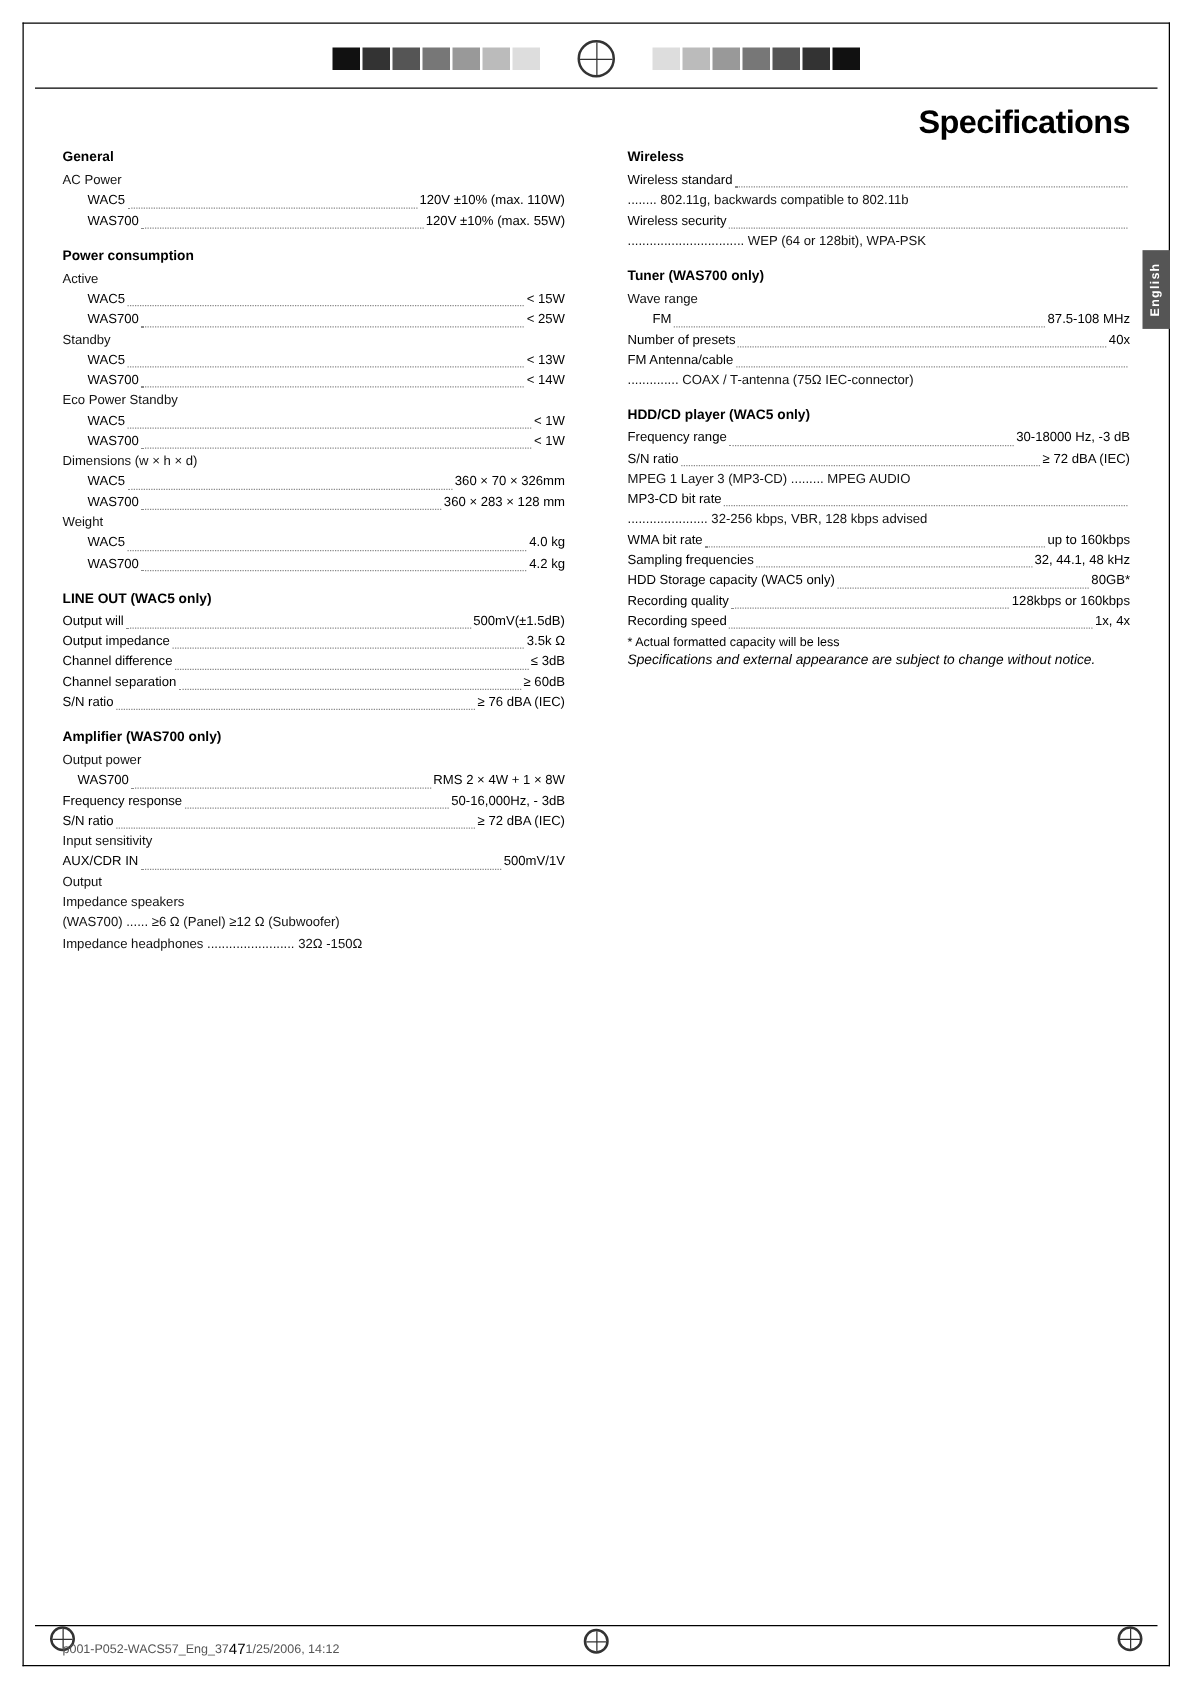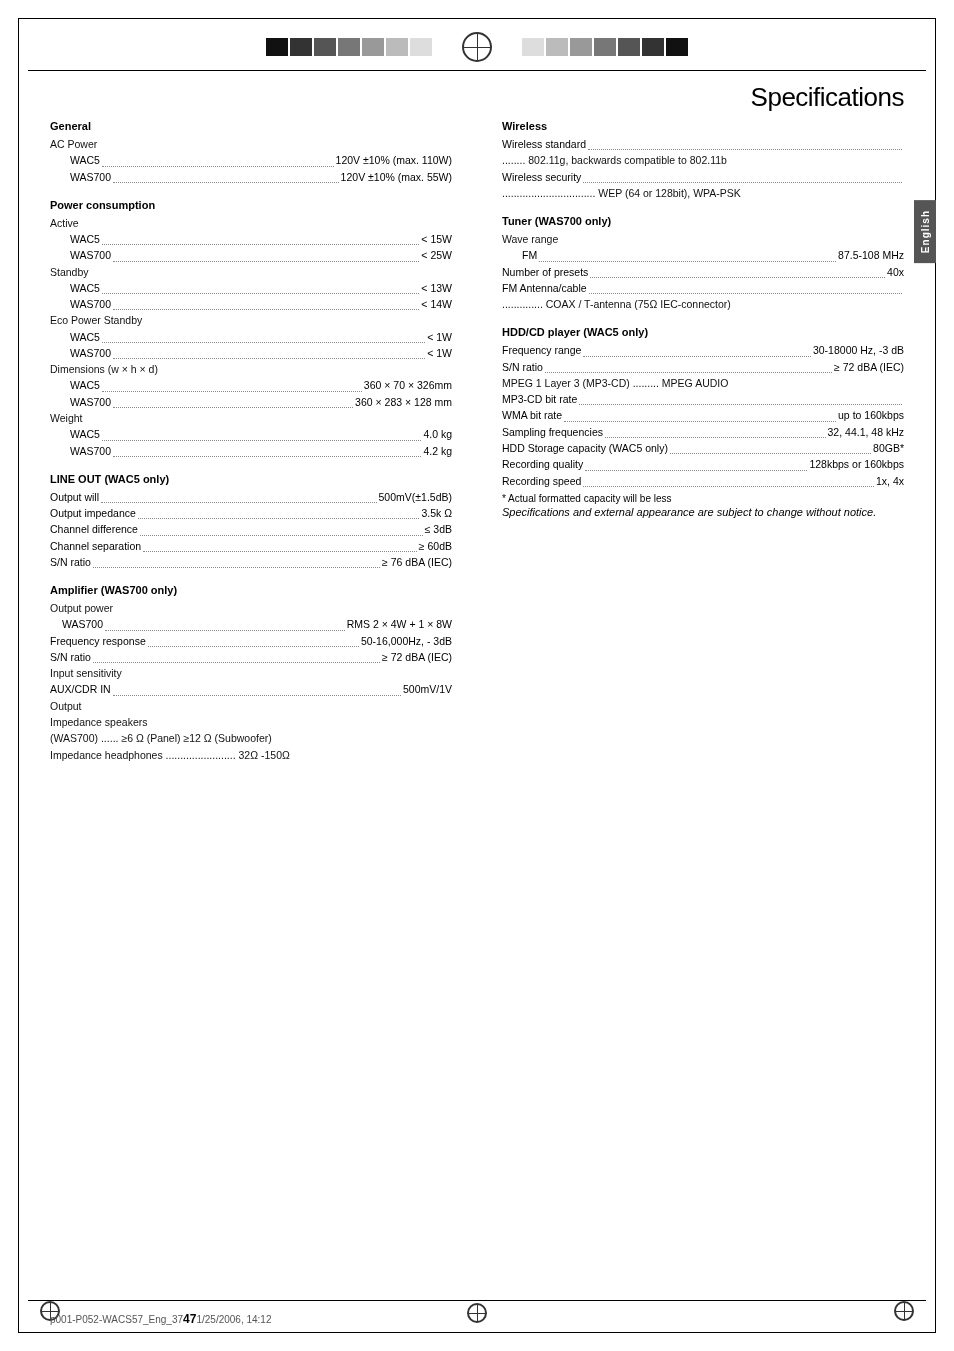--- a/index.html
+++ b/index.html
@@ -78,21 +78,21 @@
       height: 1px;
       background: #000;
     }
 
     
     .page-title {
       position: absolute;
       top: 82px;
       right: 50px;
       font-size: 26px;
-      font-weight: normal;
+      font-weight: bold;
       letter-spacing: -0.5px;
     }
 
     
     .content-area {
       position: absolute;
       top: 120px;
       left: 50px;
       right: 50px;
       bottom: 60px;
@@ -191,21 +191,21 @@
       left: 50px;
       right: 50px;
       display: flex;
       justify-content: flex-start;
       align-items: center;
       font-size: 10px;
       color: #555;
     }
     .page-number {
       font-size: 12px;
-      font-weight: bold;
+      font-weight: normal;
       color: #000;
     }
   </style>
 </head>
 <body>
 
 <div class="page-border-top"></div>
 <div class="page-border-bottom"></div>
 <div class="page-border-left"></div>
 <div class="page-border-right"></div>
@@ -420,20 +420,21 @@
       <span class="label" style="padding-left:0">S/N ratio</span>
       <span class="dots"></span>
       <span class="value">≥  72 dBA (IEC)</span>
     </div>
     <div class="spec-row">MPEG 1 Layer 3 (MP3-CD) ......... MPEG AUDIO</div>
     <div class="dotted-row indent0">
       <span class="label" style="padding-left:0">MP3-CD bit rate</span>
       <span class="dots"></span>
       <span class="value"></span>
     </div>
+    <div class="spec-row">...................... 32-256 kbps, VBR, 128 kbps advised</div>
     <div class="dotted-row indent0">
       <span class="label" style="padding-left:0">WMA bit rate</span>
       <span class="dots"></span>
       <span class="value">up to 160kbps</span>
     </div>
     <div class="dotted-row indent0">
       <span class="label" style="padding-left:0">Sampling frequencies</span>
       <span class="dots"></span>
       <span class="value">32, 44.1, 48 kHz</span>
     </div>

